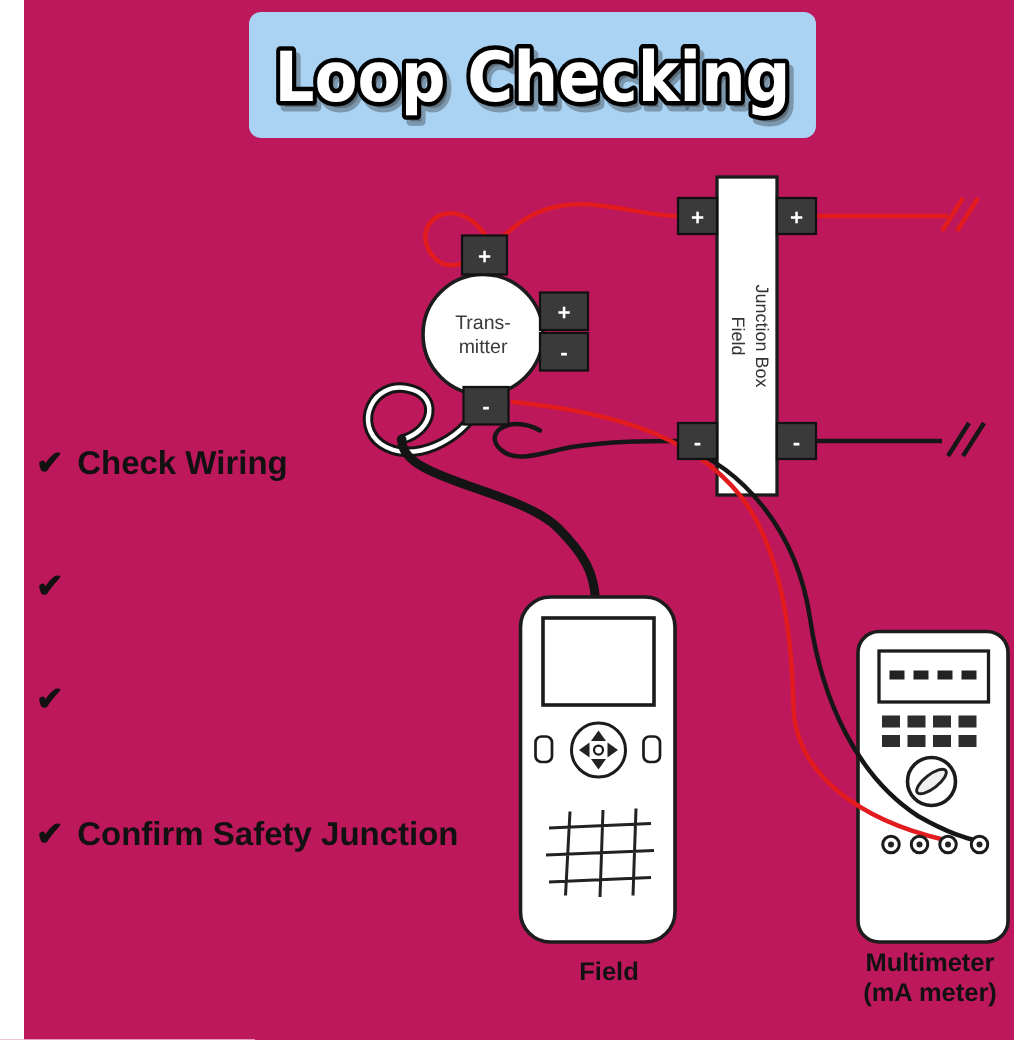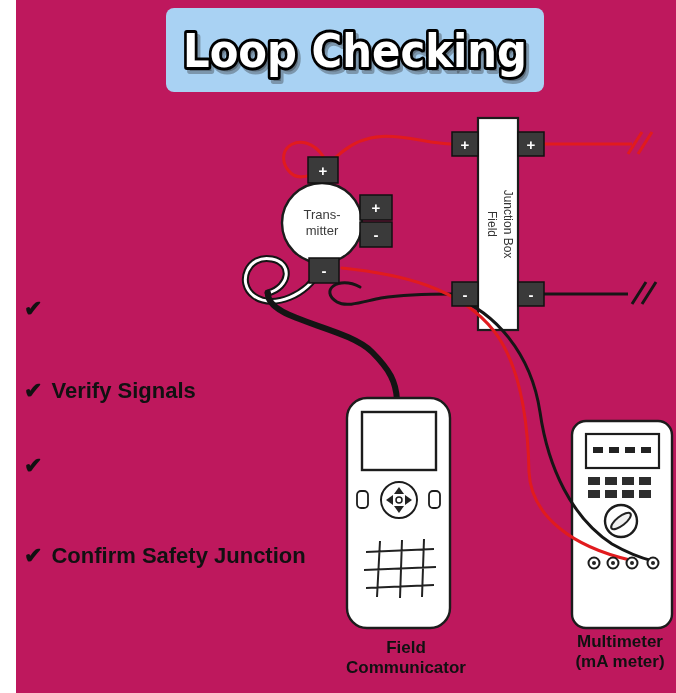--- a/index.html
+++ b/index.html
@@ -136,35 +136,34 @@
       <text x="515" y="150" text-anchor="middle" font-size="15" font-weight="bold" fill="#fff">+</text>
       <rect x="436" y="282" width="26" height="24" fill="#3a3a3a" stroke="#111" stroke-width="1.5"></rect>
       <text x="449" y="300" text-anchor="middle" font-size="15" font-weight="bold" fill="#fff">-</text>
       <rect x="502" y="282" width="26" height="24" fill="#3a3a3a" stroke="#111" stroke-width="1.5"></rect>
       <text x="515" y="300" text-anchor="middle" font-size="15" font-weight="bold" fill="#fff">-</text>
     </g>
   </svg>
 
   <div class="checklist-item" style="top:296px">
     <span class="tick">✔</span>
+    <span>Check Wiring</span>
   </div>
   <div class="checklist-item" style="top:378px">
     <span class="tick">✔</span>
-    <span>Verify Signals</span>
   </div>
   <div class="checklist-item" style="top:453px">
     <span class="tick">✔</span>
   </div>
   <div class="checklist-item" style="top:543px">
     <span class="tick">✔</span>
     <span>Confirm Safety Junction</span>
   </div>
 
   <div class="dev-label" style="left:300px;top:638px;width:180px">
     <span>Field</span>
-    <span>Communicator</span>
   </div>
   <div class="dev-label" style="left:516px;top:632px;width:176px">
     <span>Multimeter</span>
     <span>(mA meter)</span>
   </div>
 
 </div>
 
 </body></html>

